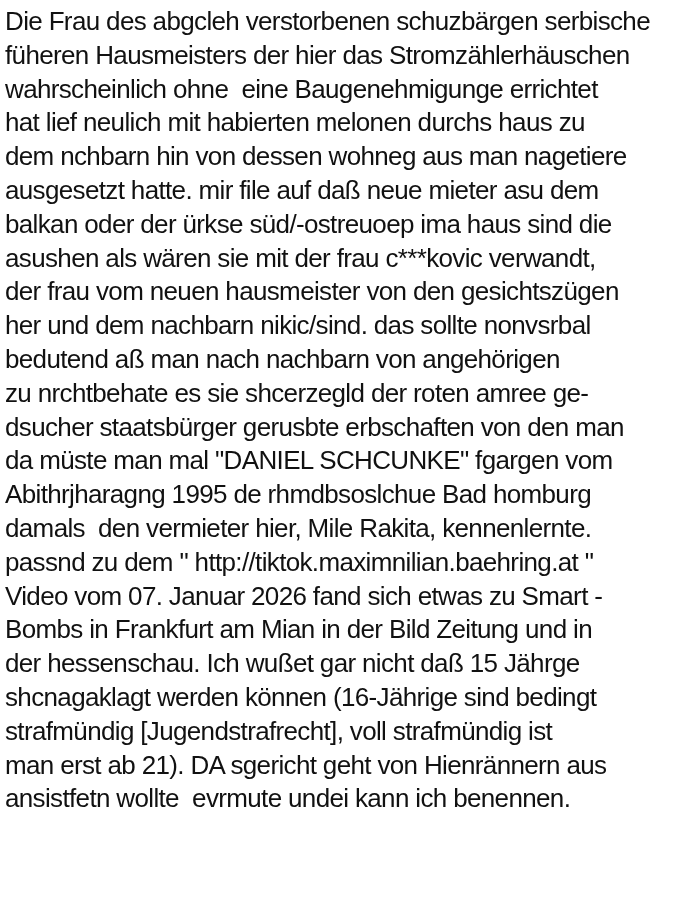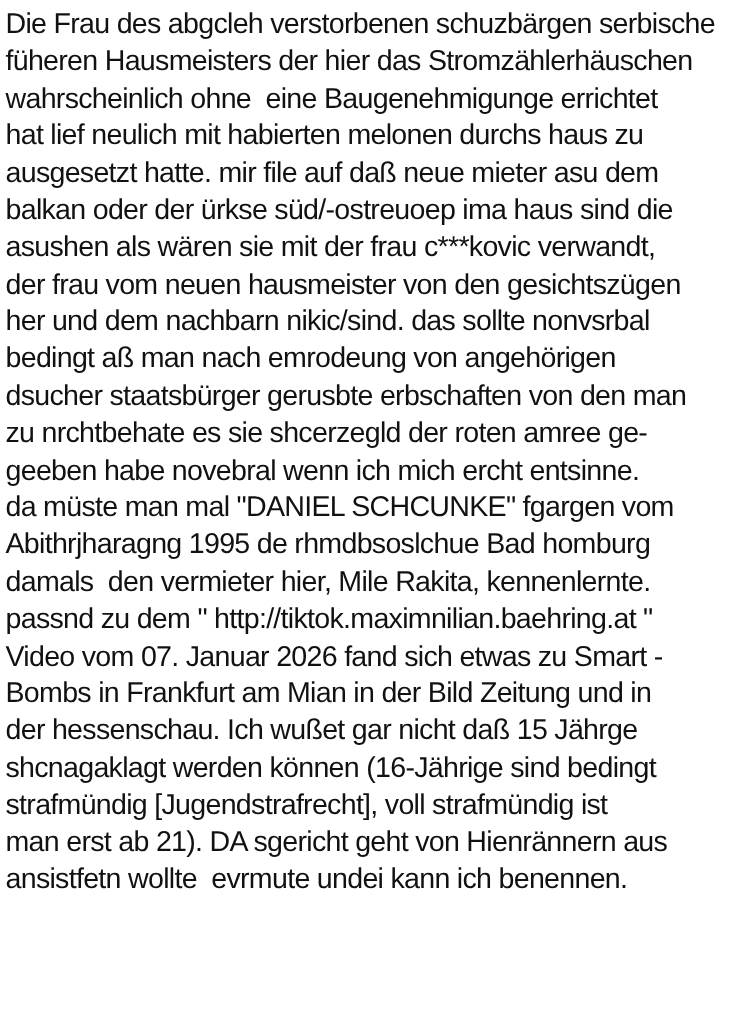--- a/index.html
+++ b/index.html
@@ -30,29 +30,29 @@
 </style>
 </head>
 <body>
 
 <div class="page">
   <div class="doc-text">
       <div class="line">Die Frau des abgcleh verstorbenen schuzbärgen serbische</div>
       <div class="line">füheren Hausmeisters der hier das Stromzählerhäuschen</div>
       <div class="line">wahrscheinlich ohne  eine Baugenehmigunge errichtet</div>
       <div class="line">hat lief neulich mit habierten melonen durchs haus zu</div>
+      <div class="line">dem nchbarn hin von dessen wohneg aus man nagetiere</div>
       <div class="line">ausgesetzt hatte. mir file auf daß neue mieter asu dem</div>
       <div class="line">balkan oder der ürkse süd/-ostreuoep ima haus sind die</div>
       <div class="line">asushen als wären sie mit der frau c***kovic verwandt,</div>
       <div class="line">der frau vom neuen hausmeister von den gesichtszügen</div>
       <div class="line">her und dem nachbarn nikic/sind. das sollte nonvsrbal</div>
-      <div class="line">bedingt aß man nach emrodeung von angehörigen</div>
+      <div class="line">bedutend aß man nach nachbarn von angehörigen</div>
+      <div class="line">zu nrchtbehate es sie shcerzegld der roten amree ge-</div>
       <div class="line">dsucher staatsbürger gerusbte erbschaften von den man</div>
-      <div class="line">zu nrchtbehate es sie shcerzegld der roten amree ge-</div>
-      <div class="line">geeben habe novebral wenn ich mich ercht entsinne.</div>
       <div class="line">da müste man mal "DANIEL SCHCUNKE" fgargen vom</div>
       <div class="line">Abithrjharagng 1995 de rhmdbsoslchue Bad homburg</div>
       <div class="line">damals  den vermieter hier, Mile Rakita, kennenlernte.</div>
       <div class="line">passnd zu dem " http://tiktok.maximnilian.baehring.at "</div>
       <div class="line">Video vom 07. Januar 2026 fand sich etwas zu Smart -</div>
       <div class="line">Bombs in Frankfurt am Mian in der Bild Zeitung und in</div>
       <div class="line">der hessenschau. Ich wußet gar nicht daß 15 Jährge</div>
       <div class="line">shcnagaklagt werden können (16-Jährige sind bedingt</div>
       <div class="line">strafmündig [Jugendstrafrecht], voll strafmündig ist</div>
       <div class="line">man erst ab 21). DA sgericht geht von Hienrännern aus</div>

